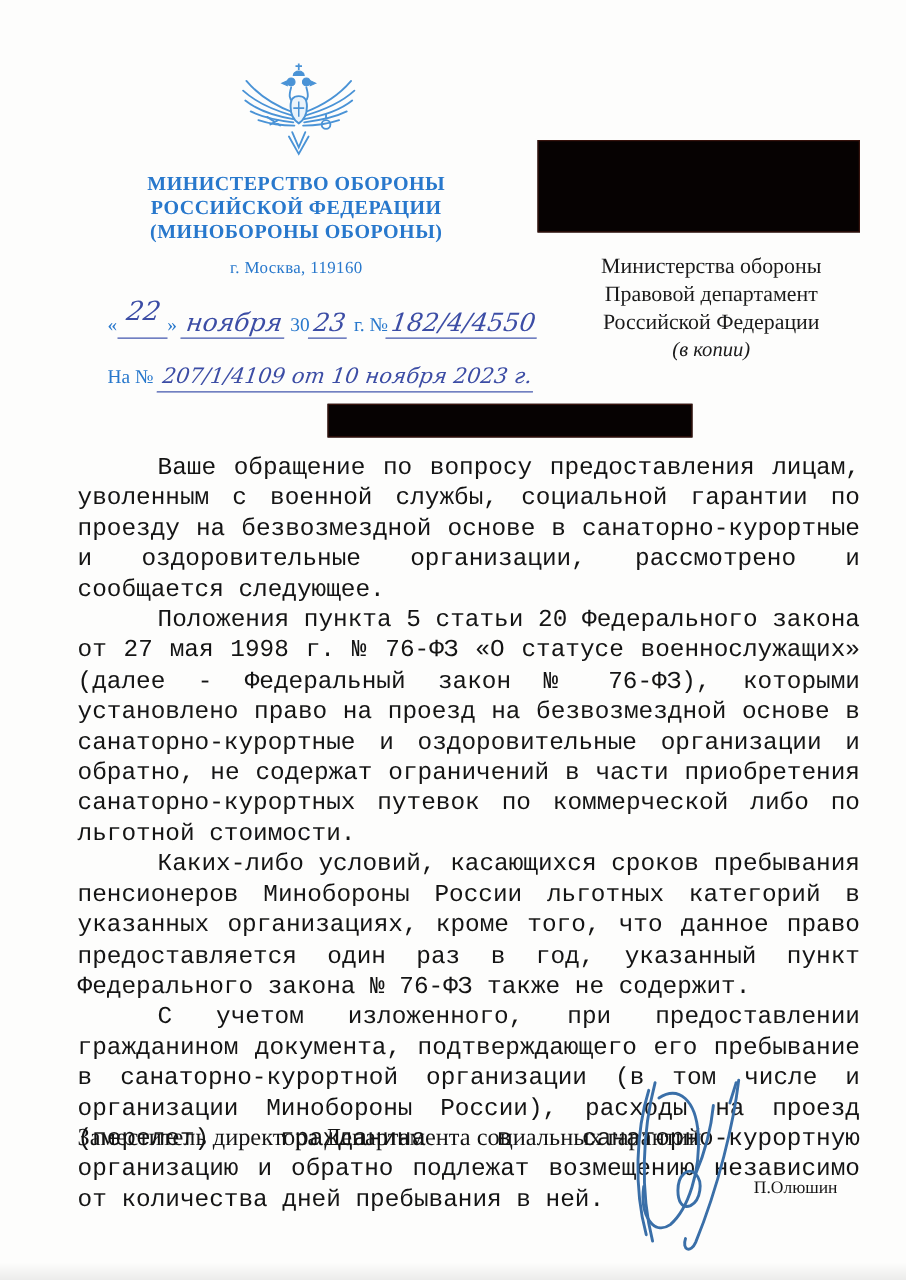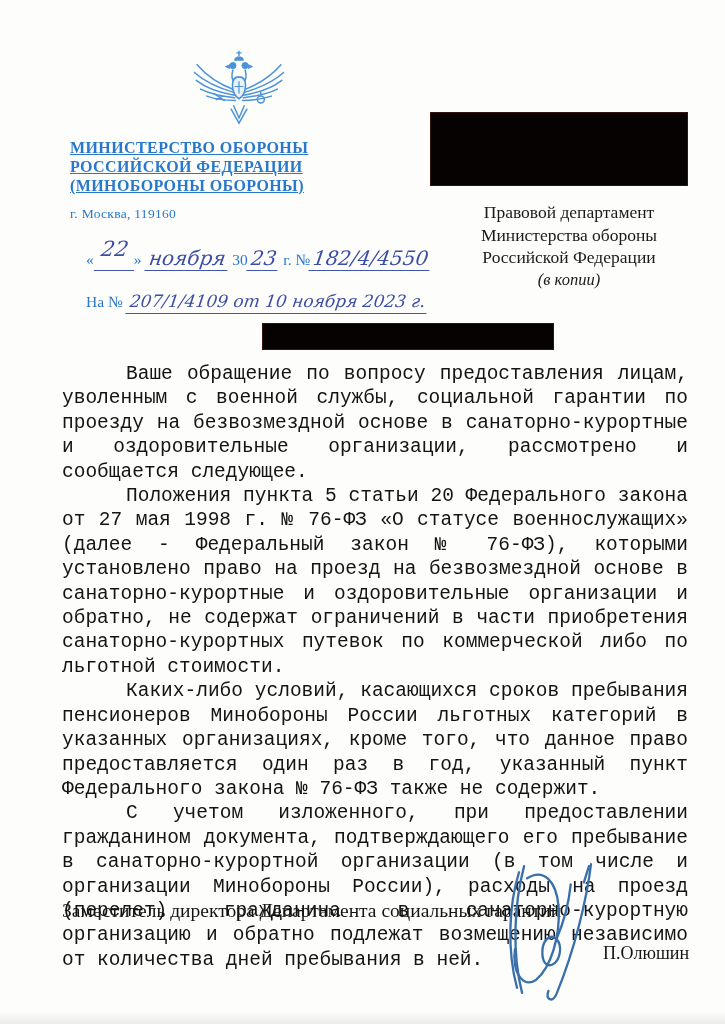--- a/index.html
+++ b/index.html
@@ -11,27 +11,26 @@
   }
   .page::after{ 
     content:""; position:absolute; left:0; right:0; bottom:0; height:14px;
     background:linear-gradient(to bottom, rgba(0,0,0,0), rgba(0,0,0,0.07));
     pointer-events:none;
   }
 
   
   .emblem { position:absolute; left:191px; top:48px; width:96px; height:84px; }
   .org-block {
-    position:absolute; left:70px; top:138px; width:334px; text-align:left;
+    position:absolute; left:70px; top:138px; width:334px; text-align:center;
     color:#2878cc; font-weight:bold; font-size:16px; line-height:19px;
     letter-spacing:0.4px;
-    text-decoration:underline;
   }
   .org-address {
-    position:absolute; left:70px; top:206px; width:334px; 
+    position:absolute; left:70px; top:206px; width:334px; text-align:center;
     color:#2878cc; font-weight:normal; font-size:13.5px; letter-spacing:0.3px;
   }
 
   
   .ref-row1 { position:absolute; left:86px; top:246px; width:350px; white-space:nowrap; }
   .ref-row2 { position:absolute; left:86px; top:290px; width:350px; white-space:nowrap; }
   .printed  { color:#2878cc; font-size:15.5px; font-family:"Liberation Serif", serif; }
   .hw {
     display:inline-block; font-family:"DejaVu Serif", serif; font-style:italic;
     color:#3c4da5; font-size:20px; transform:skewX(-8deg);
@@ -59,21 +58,21 @@
 
   
   .body-text {
     position:absolute; left:62px; top:362px; width:626px;
     font-size:19.5px; line-height:24.4px; text-align:justify; color:#141414;
   }
   .body-text p { text-indent:64px; margin:0;font-family:Liberation Mono, monospace; }
 
   
   .sig-title { position:absolute; left:62px; top:900px; font-size:19.5px; color:#141414; white-space:nowrap; }
-  .sig-name  { position:absolute; left:603px; top:943px; font-size:18px; color:#141414; }
+  .sig-name  { position:absolute; left:603px; top:943px; font-size:14px; color:#141414; }
   .sig-scribble { position:absolute; left:496px; top:854px; width:118px; height:150px; }
 </style>
 </head>
 <body>
 
 <div class="page">
 
   <svg class="emblem" viewBox="0 0 110 92" aria-hidden="true">
     <g fill="none" stroke="#4a93d6" stroke-width="1.7" stroke-linecap="round">
 
@@ -128,22 +127,22 @@
   </div>
   <div class="ref-row2">
     <span class="printed">На №</span>
     <span class="hw small">207/1/4109 от 10 ноября 2023 г.</span>
   </div>
 
   <div class="redact redact-1"></div>
   <div class="redact redact-2"></div>
 
   <div class="recipient">
+    <div>Министерства обороны</div>
     <div>Правовой департамент</div>
-    <div>Министерства обороны</div>
     <div>Российской Федерации</div>
     <div class="copy-note">(в копии)</div>
   </div>
 
   <div class="body-text">
     <p>Ваше обращение по вопросу предоставления лицам, уволенным с военной службы, социальной гарантии по проезду на безвозмездной основе в санаторно-курортные и оздоровительные организации, рассмотрено и сообщается следующее.</p>
     <p>Положения пункта 5 статьи 20 Федерального закона от 27 мая 1998 г. № 76-ФЗ «О статусе военнослужащих» (далее - Федеральный закон № 76-ФЗ), которыми установлено право на проезд на безвозмездной основе в санаторно-курортные и оздоровительные организации и обратно, не содержат ограничений в части приобретения санаторно-курортных путевок по коммерческой либо по льготной стоимости.</p>
     <p>Каких-либо условий, касающихся сроков пребывания пенсионеров Минобороны России льготных категорий в указанных организациях, кроме того, что данное право предоставляется один раз в год, указанный пункт Федерального закона № 76-ФЗ также не содержит.</p>
     <p>С учетом изложенного, при предоставлении гражданином документа, подтверждающего его пребывание в санаторно-курортной организации (в том числе и организации Минобороны России), расходы на проезд (перелет) гражданина в санаторно-курортную организацию и обратно подлежат возмещению независимо от количества дней пребывания в ней.</p>
   </div>

